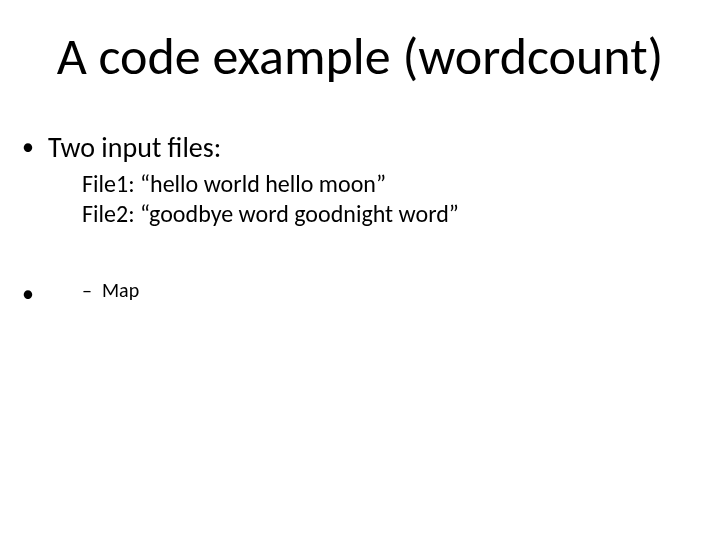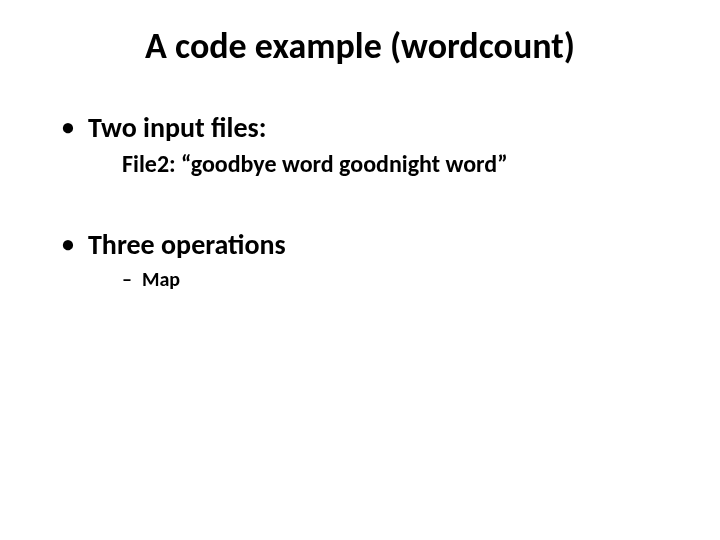--- a/index.html
+++ b/index.html
@@ -11,31 +11,30 @@
     font-family: Calibri, "Segoe UI", Arial, sans-serif;
     color: #000;
   }
   .slide {
     width: 720px;
     height: 540px;
     position: relative;
     box-sizing: border-box;
   }
   .title {
-    font-size: 36px;
-    font-weight: 700;
+    font-size: 52px;
+    font-weight: 400;
     text-align: center;
     padding-top: 24px;
     padding-bottom: 20px;
     letter-spacing: 0px;
   }
   .body {
-    padding-left: 60px;
+    padding-left: 20px;
     padding-right: 40px;
-    font-weight: bold;
   }
   ul.lvl1 {
     list-style: none;
     margin: 0;
     padding: 0;
   }
   ul.lvl1 > li {
     font-size: 28px;
     margin-top: 22px;
     position: relative;
@@ -81,26 +80,26 @@
 
 <div class="slide">
   <div class="title">A code example (wordcount)</div>
 
   <div class="body">
     <ul class="lvl1">
 
       <li>
         <span>Two input files:</span>
         <div class="sub">
+          <span class="line">File1: “hello world hello moon”</span>
           <span class="line">File2: “goodbye word goodnight word”</span>
         </div>
       </li>
 
       <li style="margin-top:48px;">
-        <span>Three operations</span>
         <ul class="dash">
           <li><span>Map</span></li>
         </ul>
       </li>
 
     </ul>
   </div>
 </div>
 
 </body></html>

